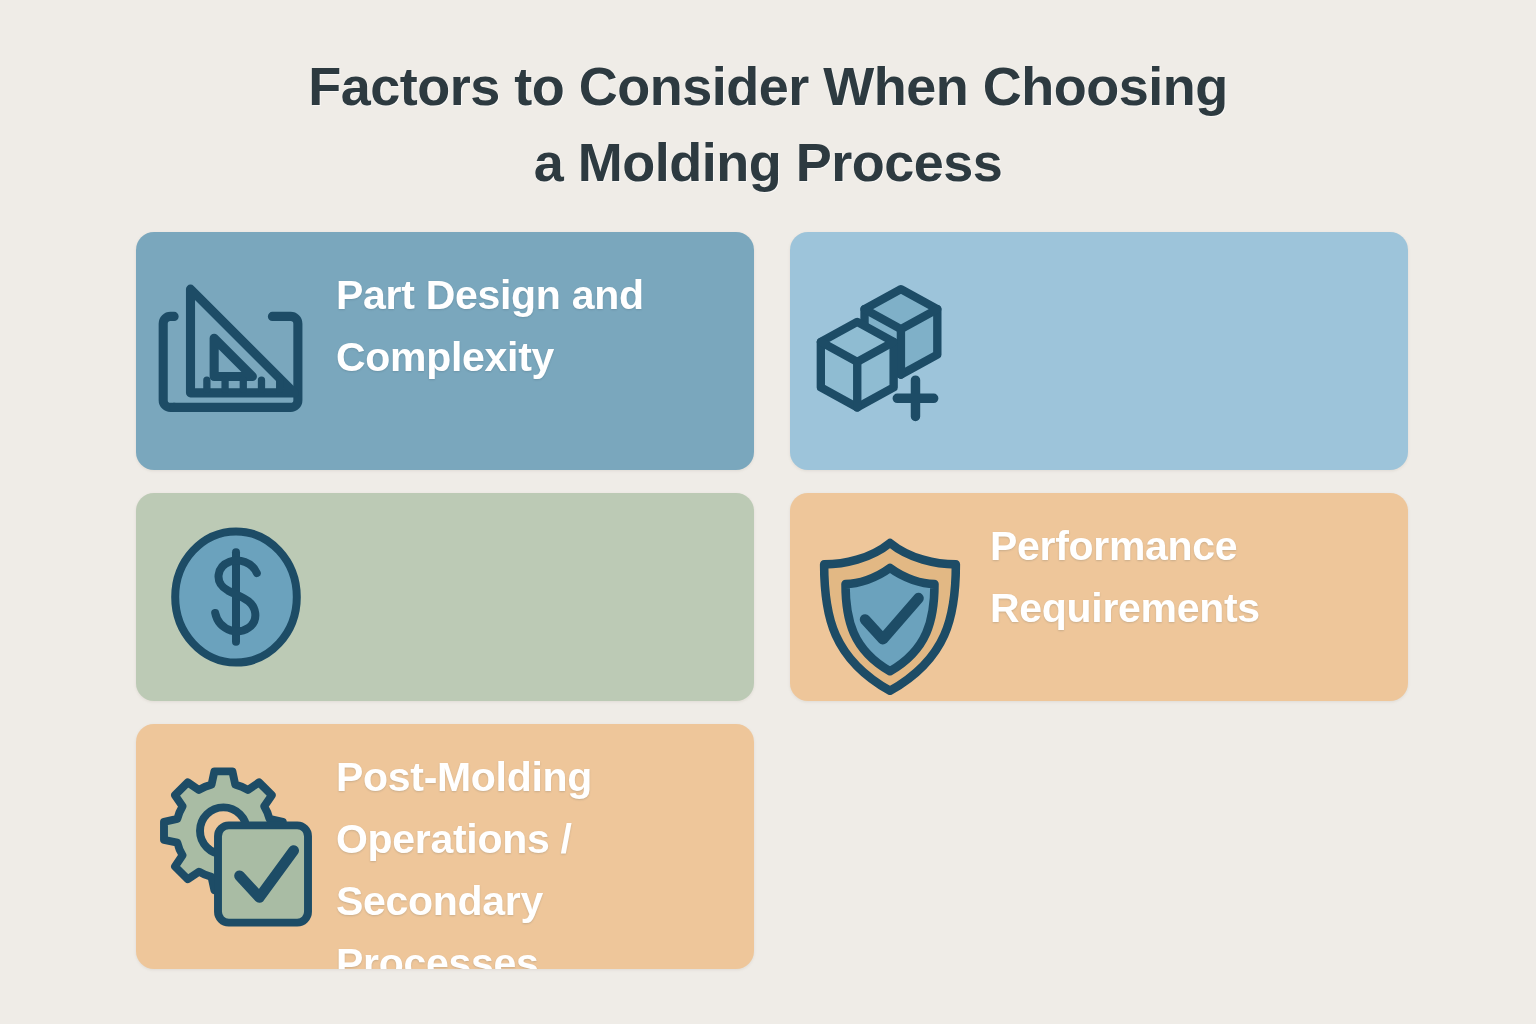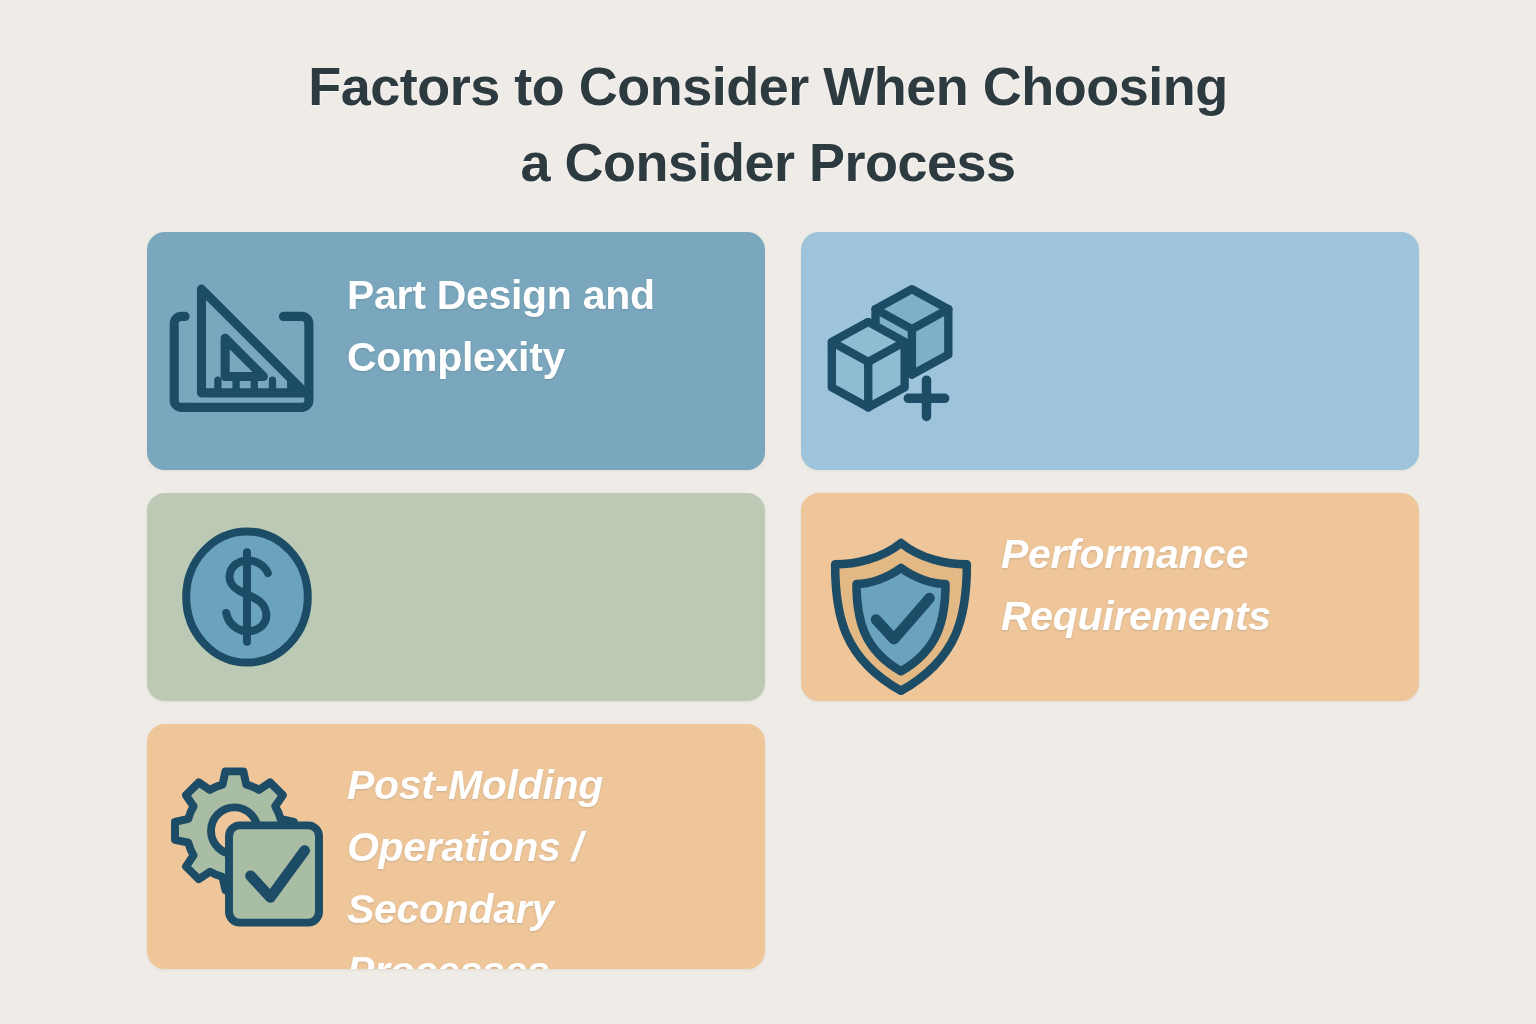--- a/index.html
+++ b/index.html
@@ -22,21 +22,21 @@
     font-weight:bold;
     color:#2d3a40;
     line-height:76px;
     letter-spacing:-0.5px;
     text-shadow:1px 1px 0 rgba(255,255,255,0.55);
   }
 
   
   .grid {
     position:absolute;
-    left:147px; top:232px;
+    left:136px; top:232px;
     width:1272px;
     display:grid;
     grid-template-columns:618px 618px;
     grid-template-rows:238px 208px 245px;
     column-gap:36px;
     row-gap:23px;
   }
 
   .card {
     position:relative;
@@ -68,30 +68,30 @@
     padding-right:14px;
   }
 
   
   .r1 .card-icon { height:238px; }
   .r2 .card-icon { height:208px; }
   .r3 .card-icon { height:245px; }
 
   .r1 .card-label { padding-top:32px; }
   .r2 .card-label { padding-top:24px; }
-  .r3 .card-label { padding-top:30px;font-style:italic; }
+  .r3 .card-label { padding-top:22px; }
 </style>
 </head>
 <body>
 
 <div class="page">
 
   <div class="title-block">
     <span class="title-line">Factors to Consider When Choosing</span>
-    <span class="title-line">a Consider Process</span>
+    <span class="title-line">a Molding Process</span>
   </div>
 
   <div class="grid">
 
     <div class="card r1" style="background:#7aa7bd;">
       <div class="card-icon">
         <svg width="182" height="182" viewBox="0 0 100 100" fill="none" stroke="#1d4c66" stroke-width="5" stroke-linecap="round" stroke-linejoin="round">
 
           <path d="M16 31 h-2 a4 4 0 0 0 -4 4 v42 a4 4 0 0 0 4 4 h2"></path>
           <path d="M16 81 h64 a4 4 0 0 0 4 -4 v-42 a4 4 0 0 0 -4 -4 h-10"></path>

